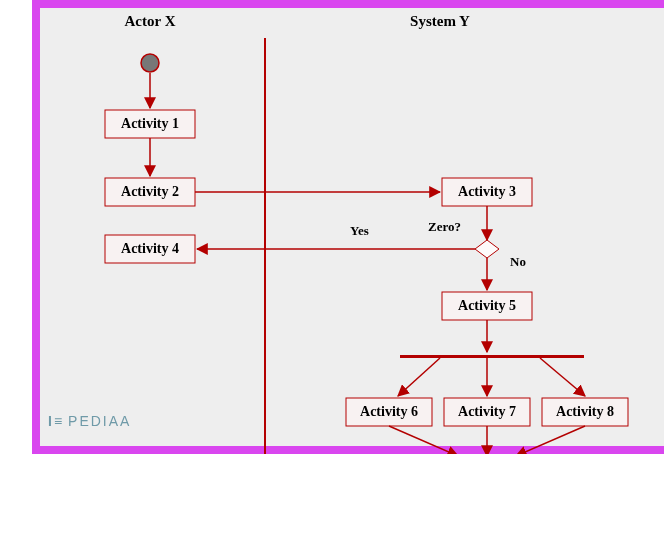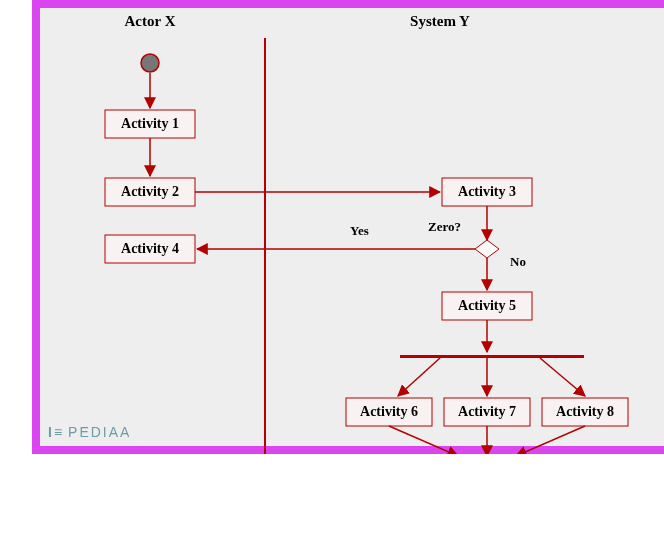--- a/index.html
+++ b/index.html
@@ -40,21 +40,21 @@
   }
   .cond-text {
     font-family: "Times New Roman", serif;
     font-weight: bold;
     font-size: 13px;
     fill: #000;
   }
   .watermark {
     position: absolute;
     left: 8px;
-    bottom: 6px;
+    bottom: 17px;
     font-family: Arial, sans-serif;
     font-size: 14px;
     letter-spacing: 2px;
     color: #6f9aa8;
     font-weight: 500;
   }
   .watermark .iz { font-weight: bold; margin-right: 4px; }
 </style>
 </head>
 <body>

